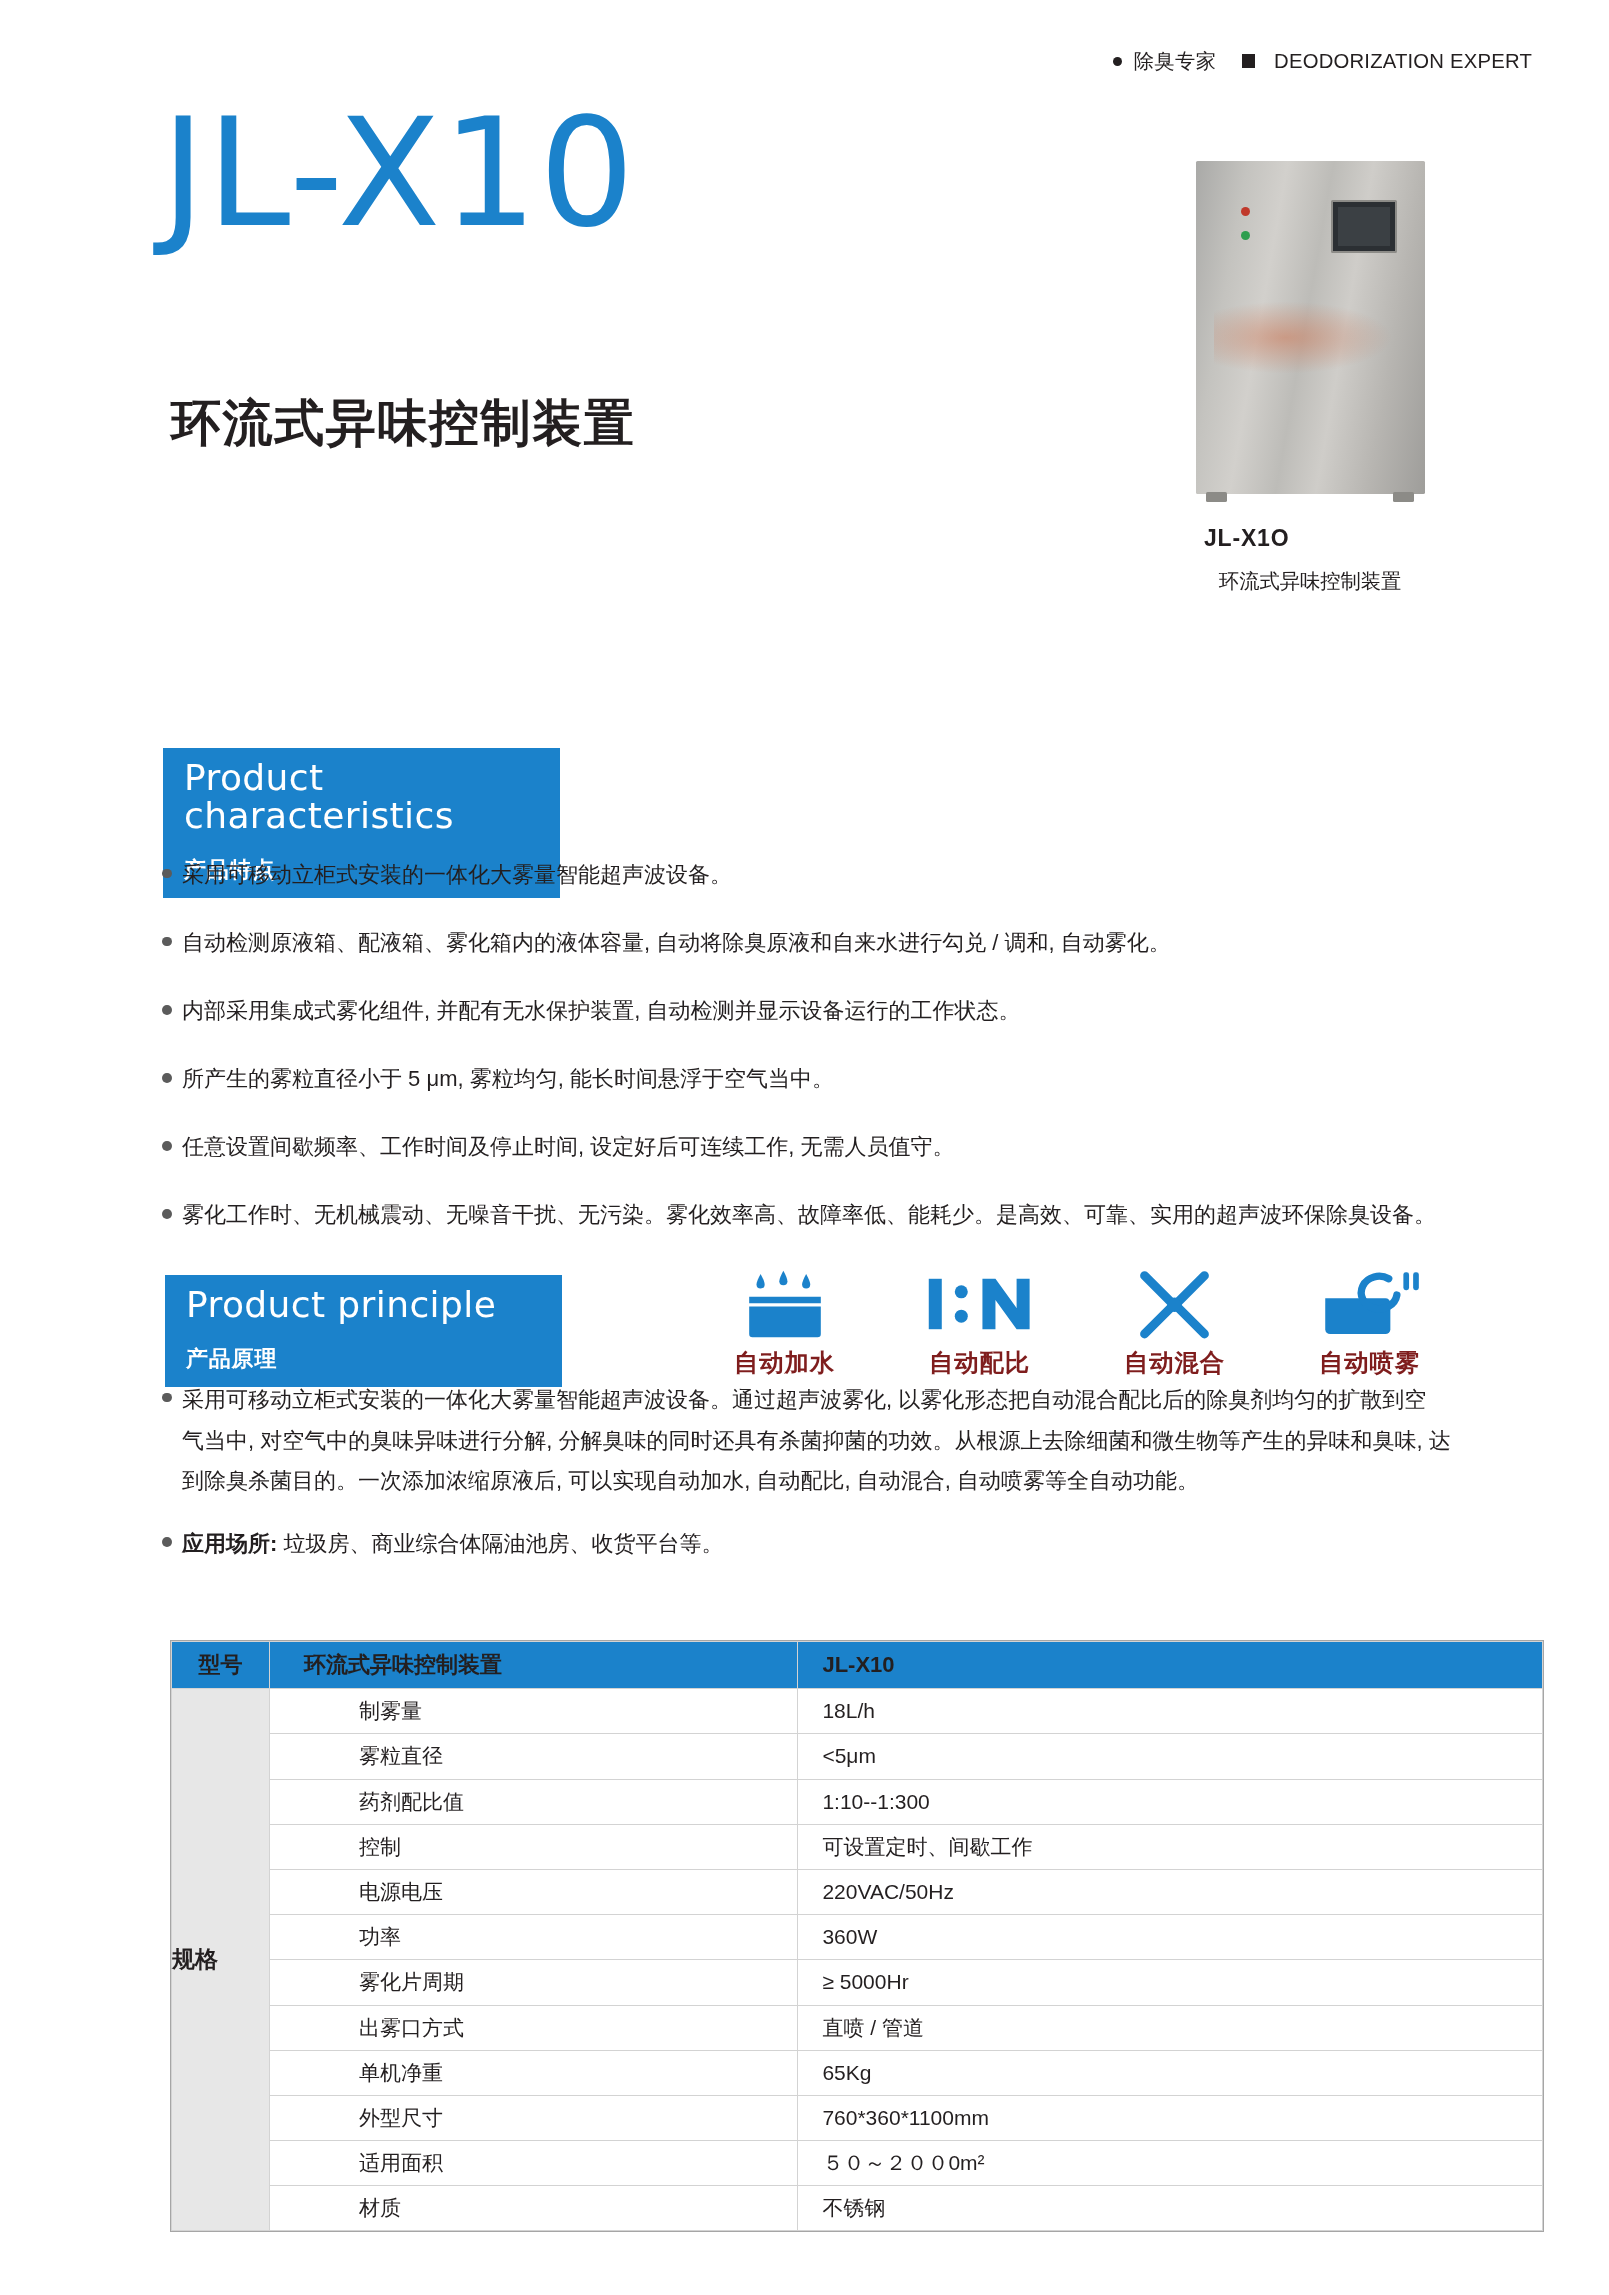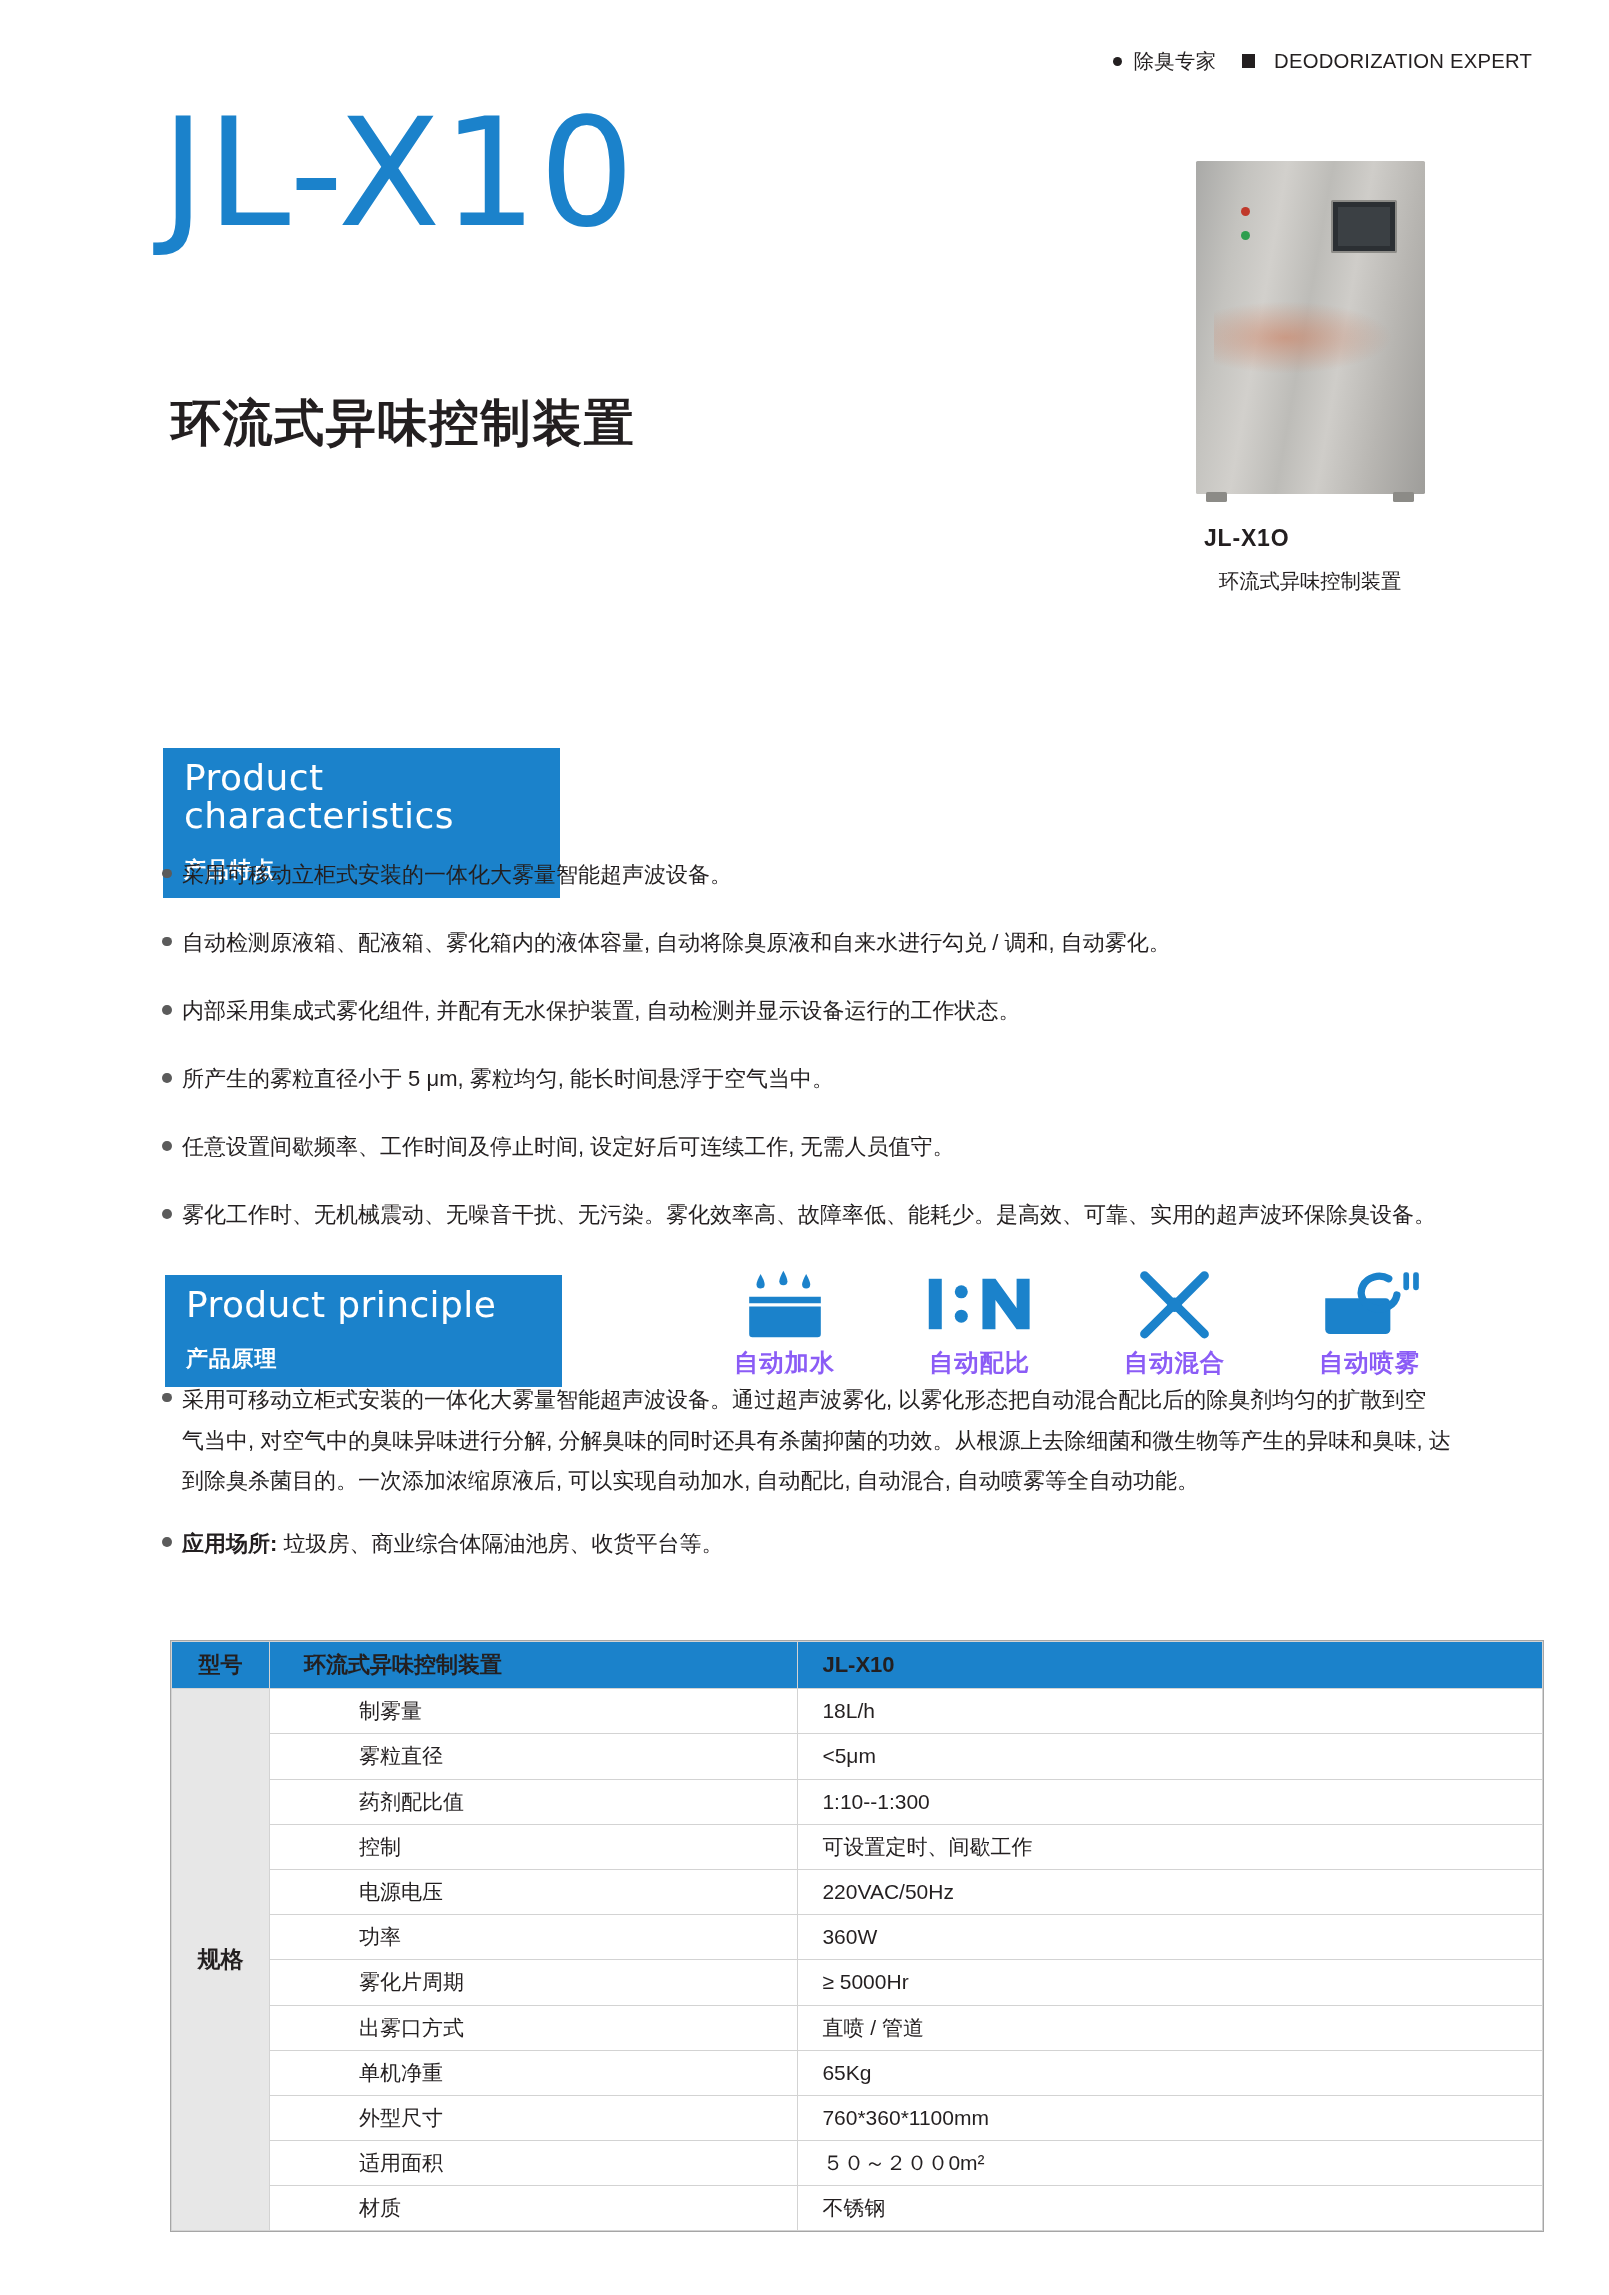--- a/index.html
+++ b/index.html
@@ -213,21 +213,21 @@
     position: absolute;
     left: 699px;
     top: 1266px;
     width: 756px;
     display: flex;
     justify-content: space-between;
   }
   .icon-item {
     width: 171px;
     text-align: center;
-    color: #8b5cf6;
+    color: #7f1d1d;
   }
   .icon-item .glyph {
     height: 73px;
     display: flex;
     align-items: flex-end;
     justify-content: center;
   }
   .icon-item .cap {
     margin-top: 8.1px;
     font-size: 24.4px;
@@ -285,21 +285,21 @@
   .c1 { width: 98px; text-align: center; background: #e7e7e7; font-weight: 700; }
   .c2 { width: 528px; padding-left: 0 !important; }
   .c2 span { padding-left: 89px; display: inline-block; }
   .c3 { padding-left: 0 !important; }
   .c3 span { padding-left: 24.4px; display: inline-block; }
   .hdr .c1 { background: #1b82cb; }
   .hdr .c2 span { padding-left: 34px; }
   .hdr .c3 span { padding-left: 24.4px; }
   .rowlabel-cell {
     width: 98px;
-    text-align: center;
+    text-align: left;
     background: #e7e7e7;
     font-weight: 700;
     font-size: 23px;
     vertical-align: middle;
   }
 </style>
 </head>
 <body>
 
 <div class="page">

